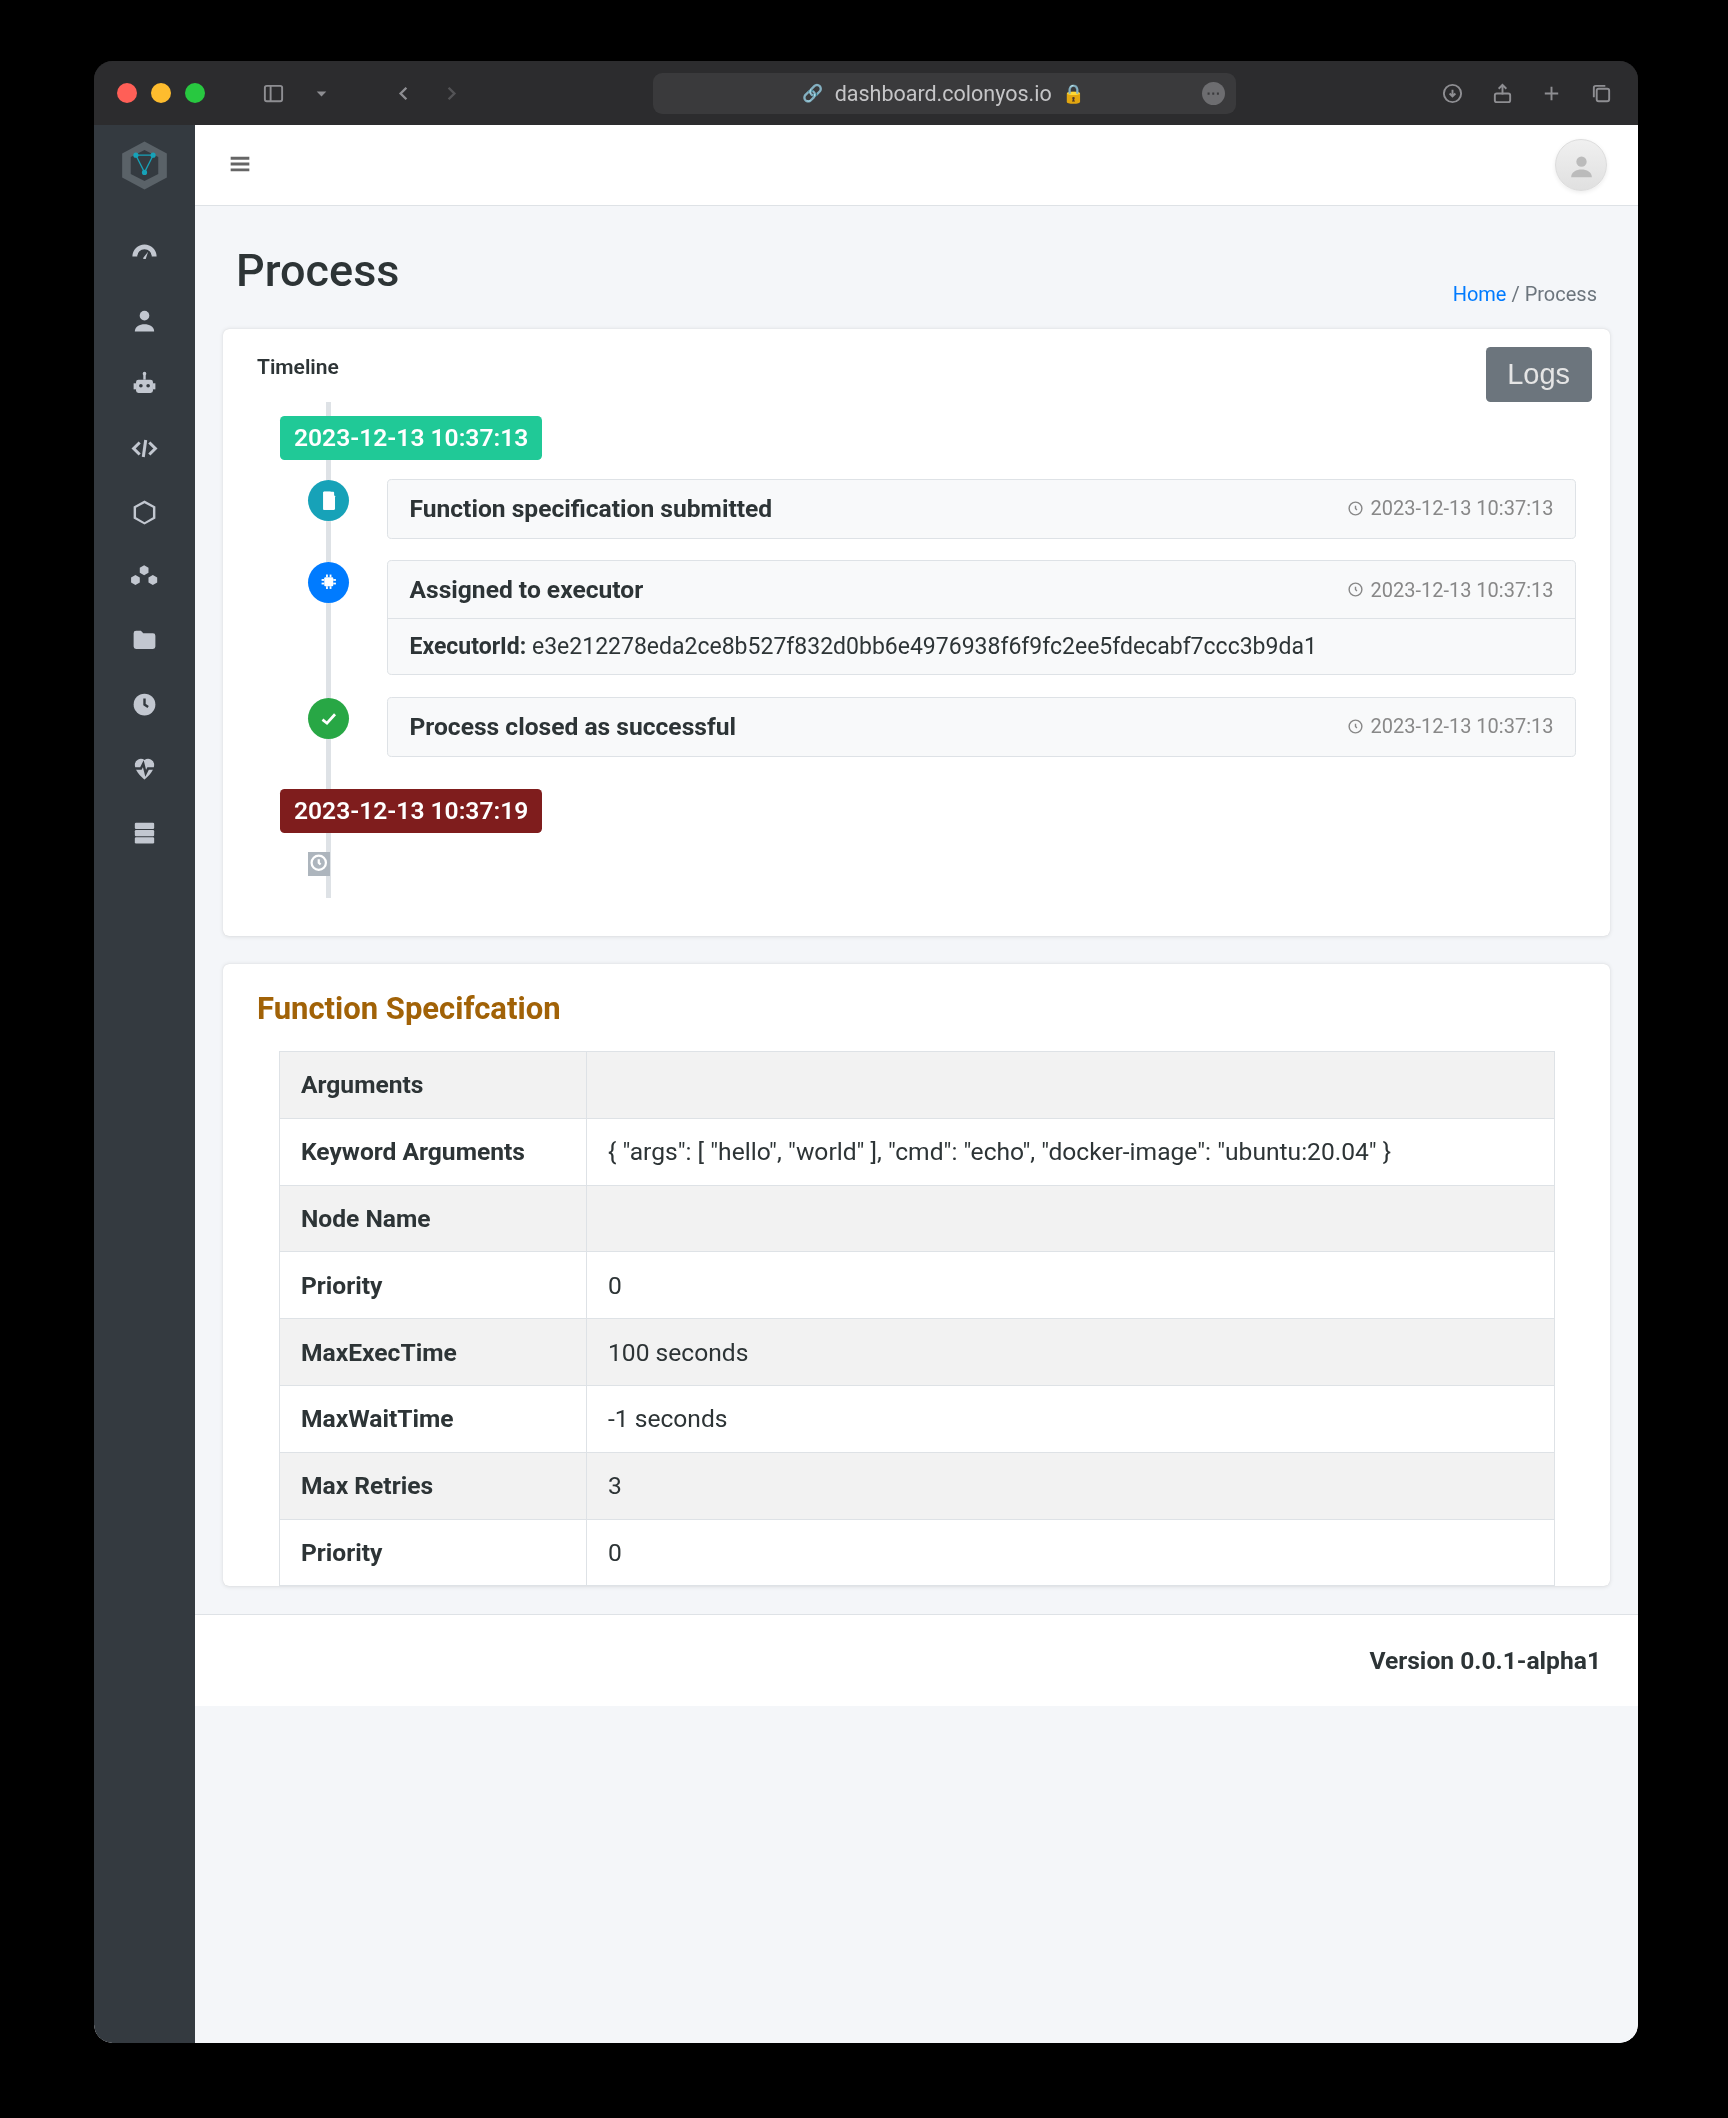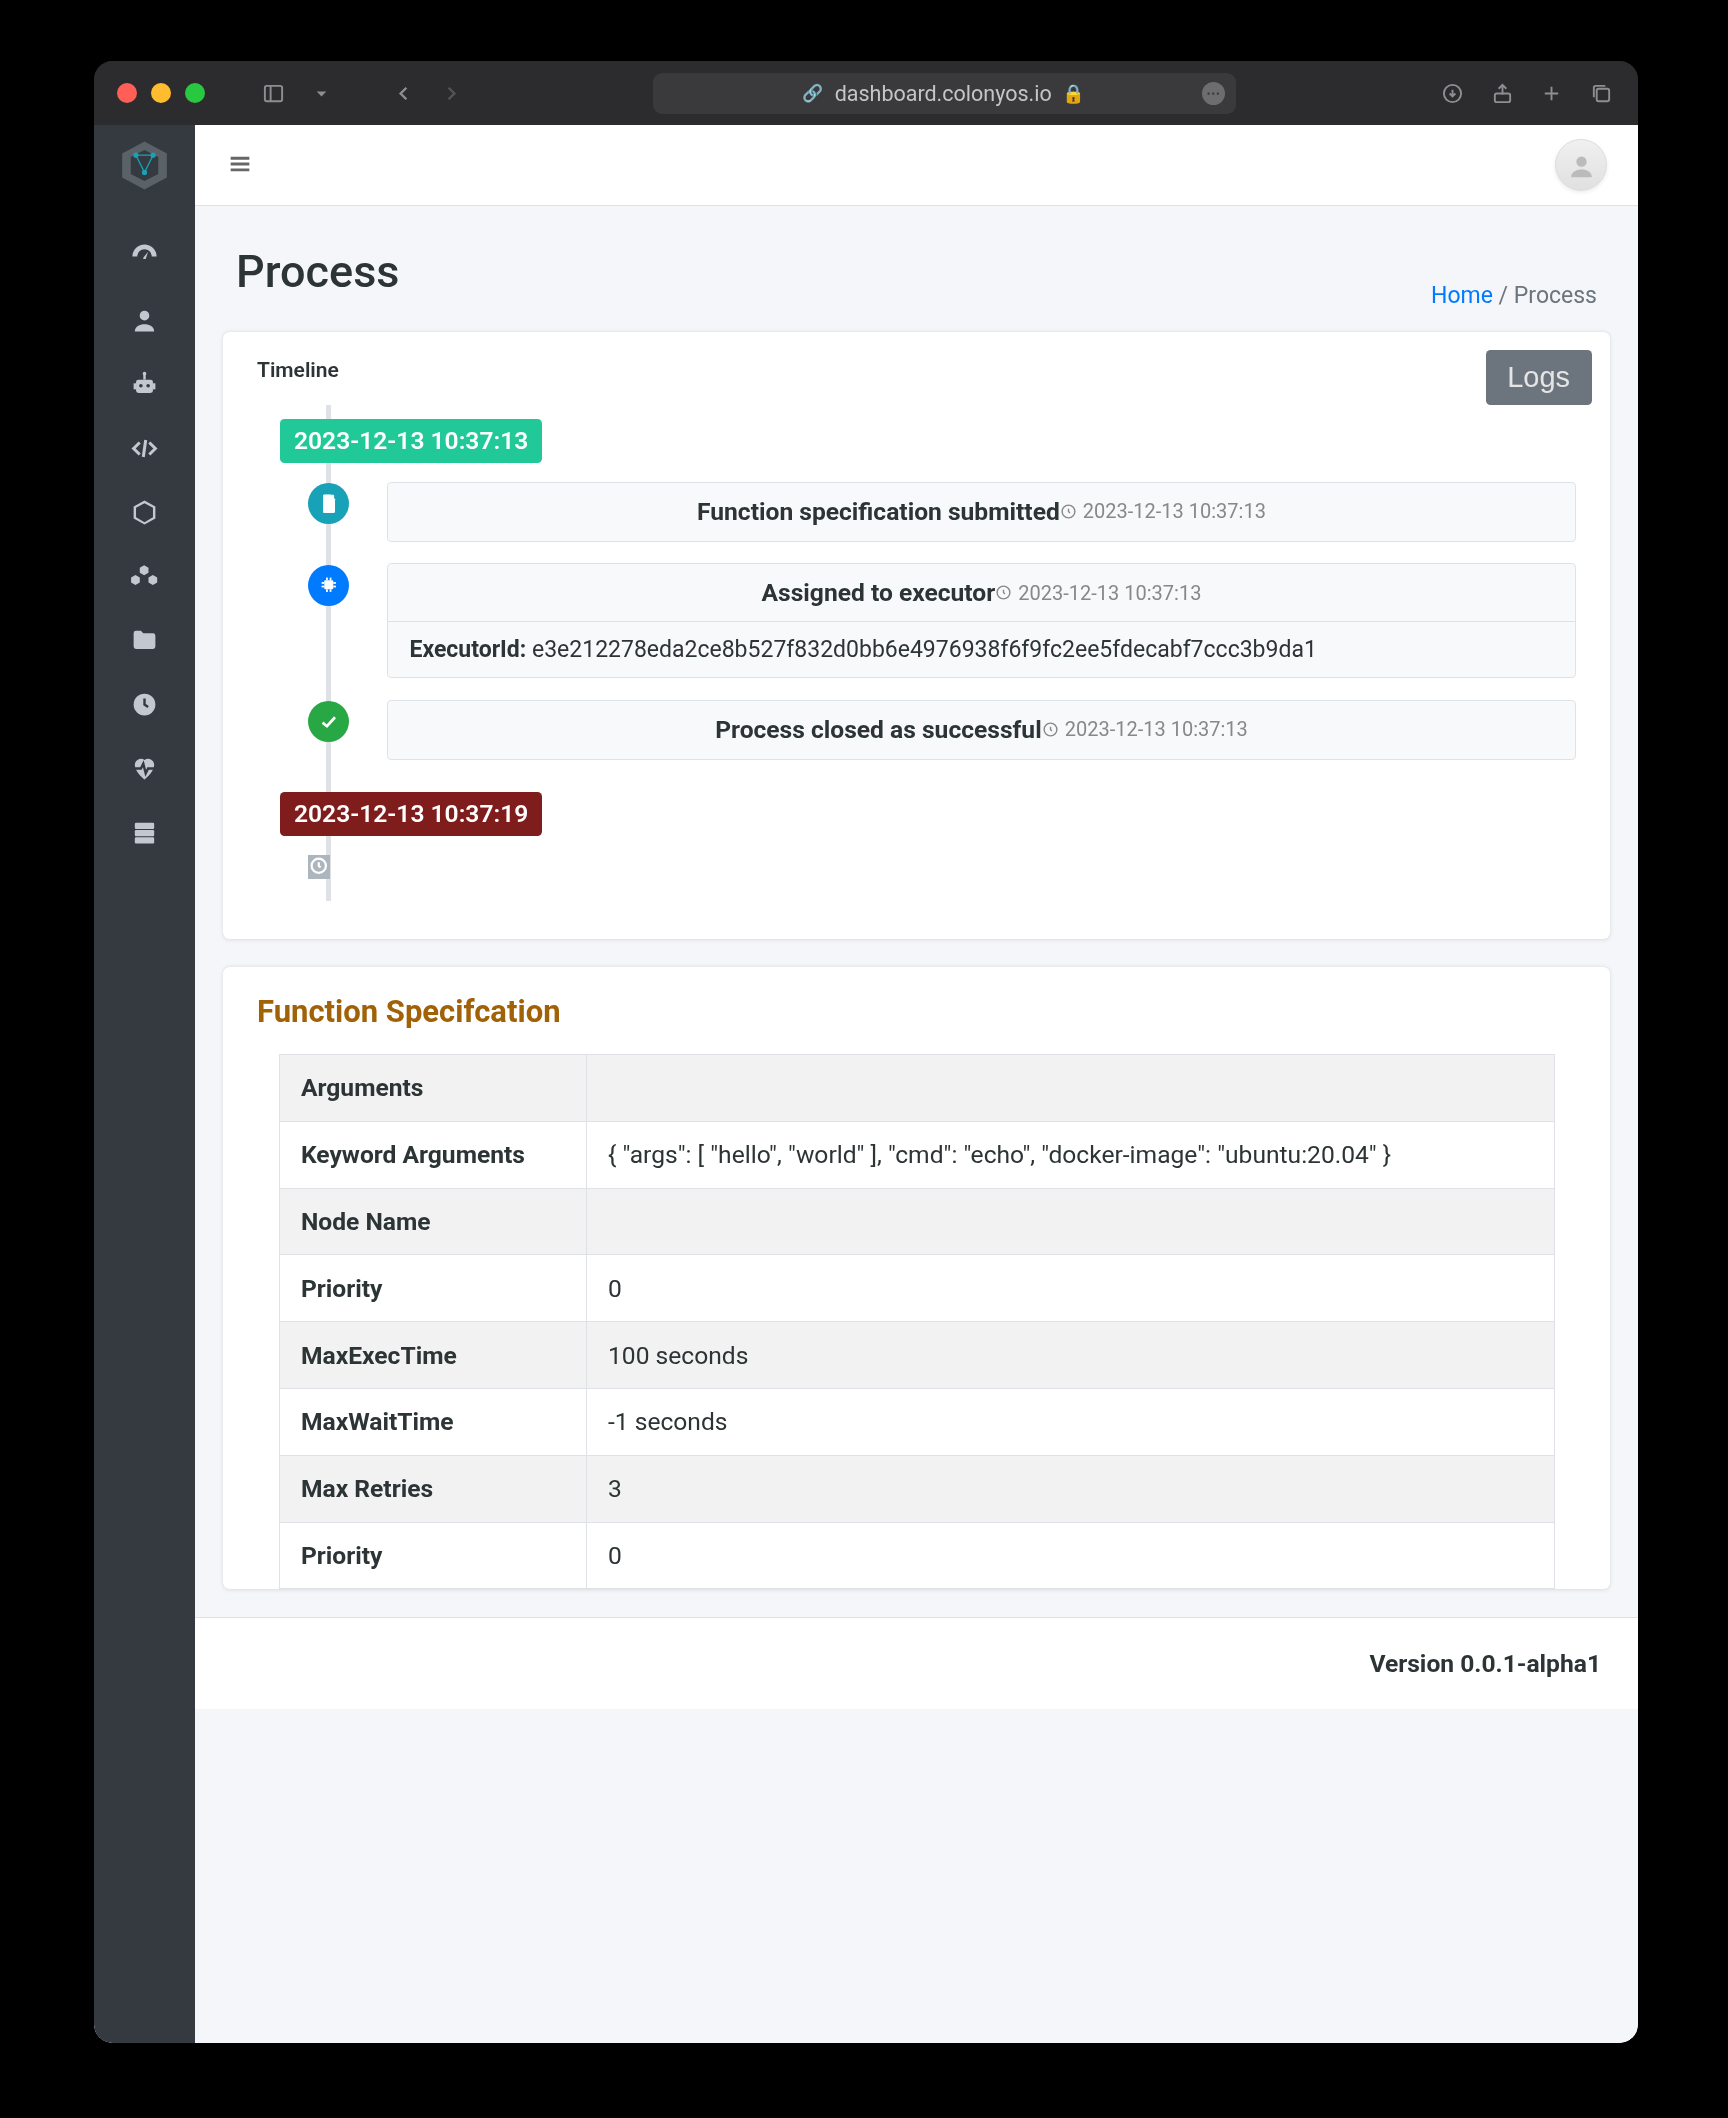--- a/index.html
+++ b/index.html
@@ -117,21 +117,21 @@
     border:0.8px solid #ddd;
     display:flex;align-items:center;justify-content:center;
     box-shadow: 0 1.5px 4.6px rgba(0,0,0,0.08);
   }
   .avatar svg { width:31px; height:31px; fill:#bbb; }
   .content-header {
     padding: 28px 41px 23px;
     display:flex; justify-content:space-between; align-items:center;
   }
   .page-title { font-size: 45px; font-weight:500; color:#2d3436; }
-  .breadcrumb { font-size: 23px; color:#6c757d;margin-top:48px; }
+  .breadcrumb { font-size: 20px; color:#6c757d;margin-top:48px; }
   .breadcrumb a { color:#007bff; text-decoration:none; }
   
   .card {
     background:#fff;
     margin: 0 28px 28px;
     border-radius: 6.1px;
     box-shadow: 0 0 0.8px rgba(0,0,0,.125), 0 0.8px 4.6px rgba(0,0,0,.1);
     padding: 26px 34px 38px;
     position:relative;
   }
@@ -171,21 +171,21 @@
   .m-blue { background:#007bff; }
   .m-green { background:#28a745; }
   .m-gray { background:#adb5bd; }
   .timeline-body {
     background:#f8f9fa;
     border:0.8px solid #dee2e6;
     border-radius:4.6px;
   }
   .timeline-head {
     padding:14px 21.5px;
-    display:flex; justify-content:center; align-items:center;
+    display:flex; justify-content:space-between; align-items:center;
     border-bottom:0.8px solid transparent;
   }
   .timeline-head.hasbody { border-bottom-color:#dee2e6; }
   .timeline-title { font-size:24.6px; font-weight:700; color:#2d3436; }
   .timeline-time { font-size:20px; color:#888; display:flex;align-items:center;gap:6.1px;}
   .timeline-time svg { width:17px;height:17px; }
   .timeline-extra { padding:14px 21.5px; font-size:23px; color:#2d3436; }
   .timeline-extra b { font-weight:700; }
   .timeline-end { padding-left:107px; position:relative; height:46px; }
   .timeline-end .marker { position:absolute; left:28px; top:0;}

